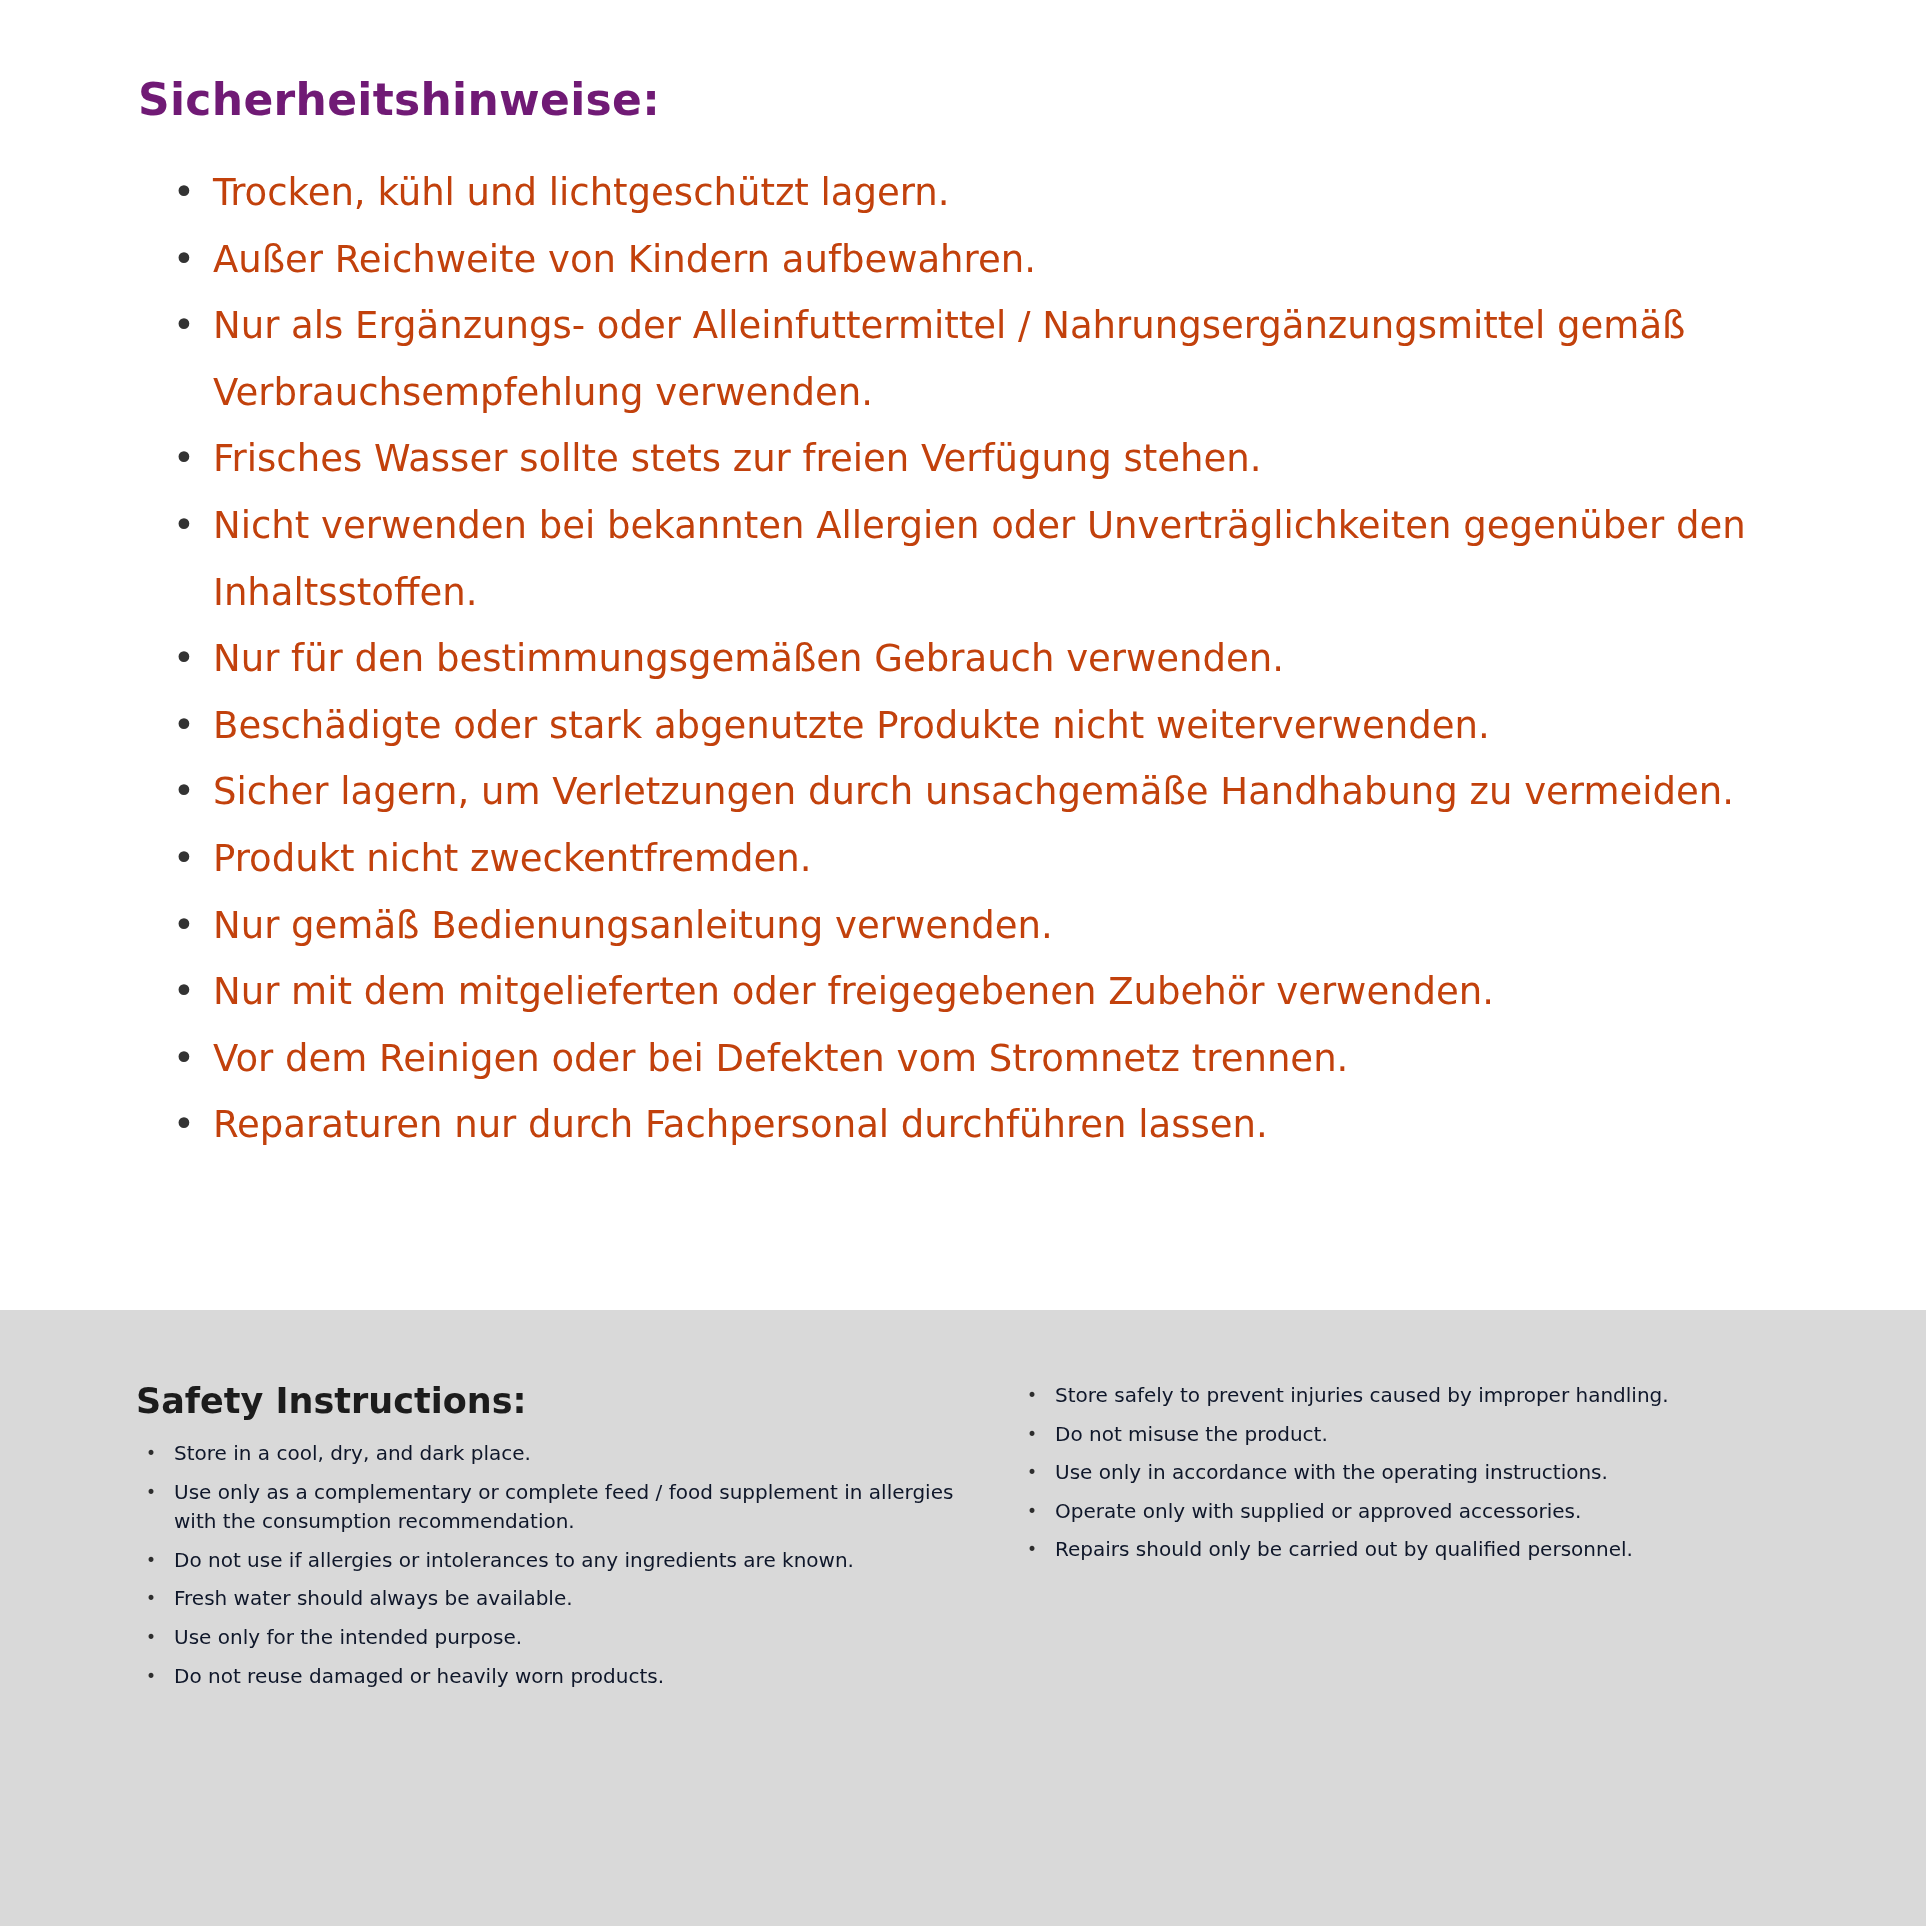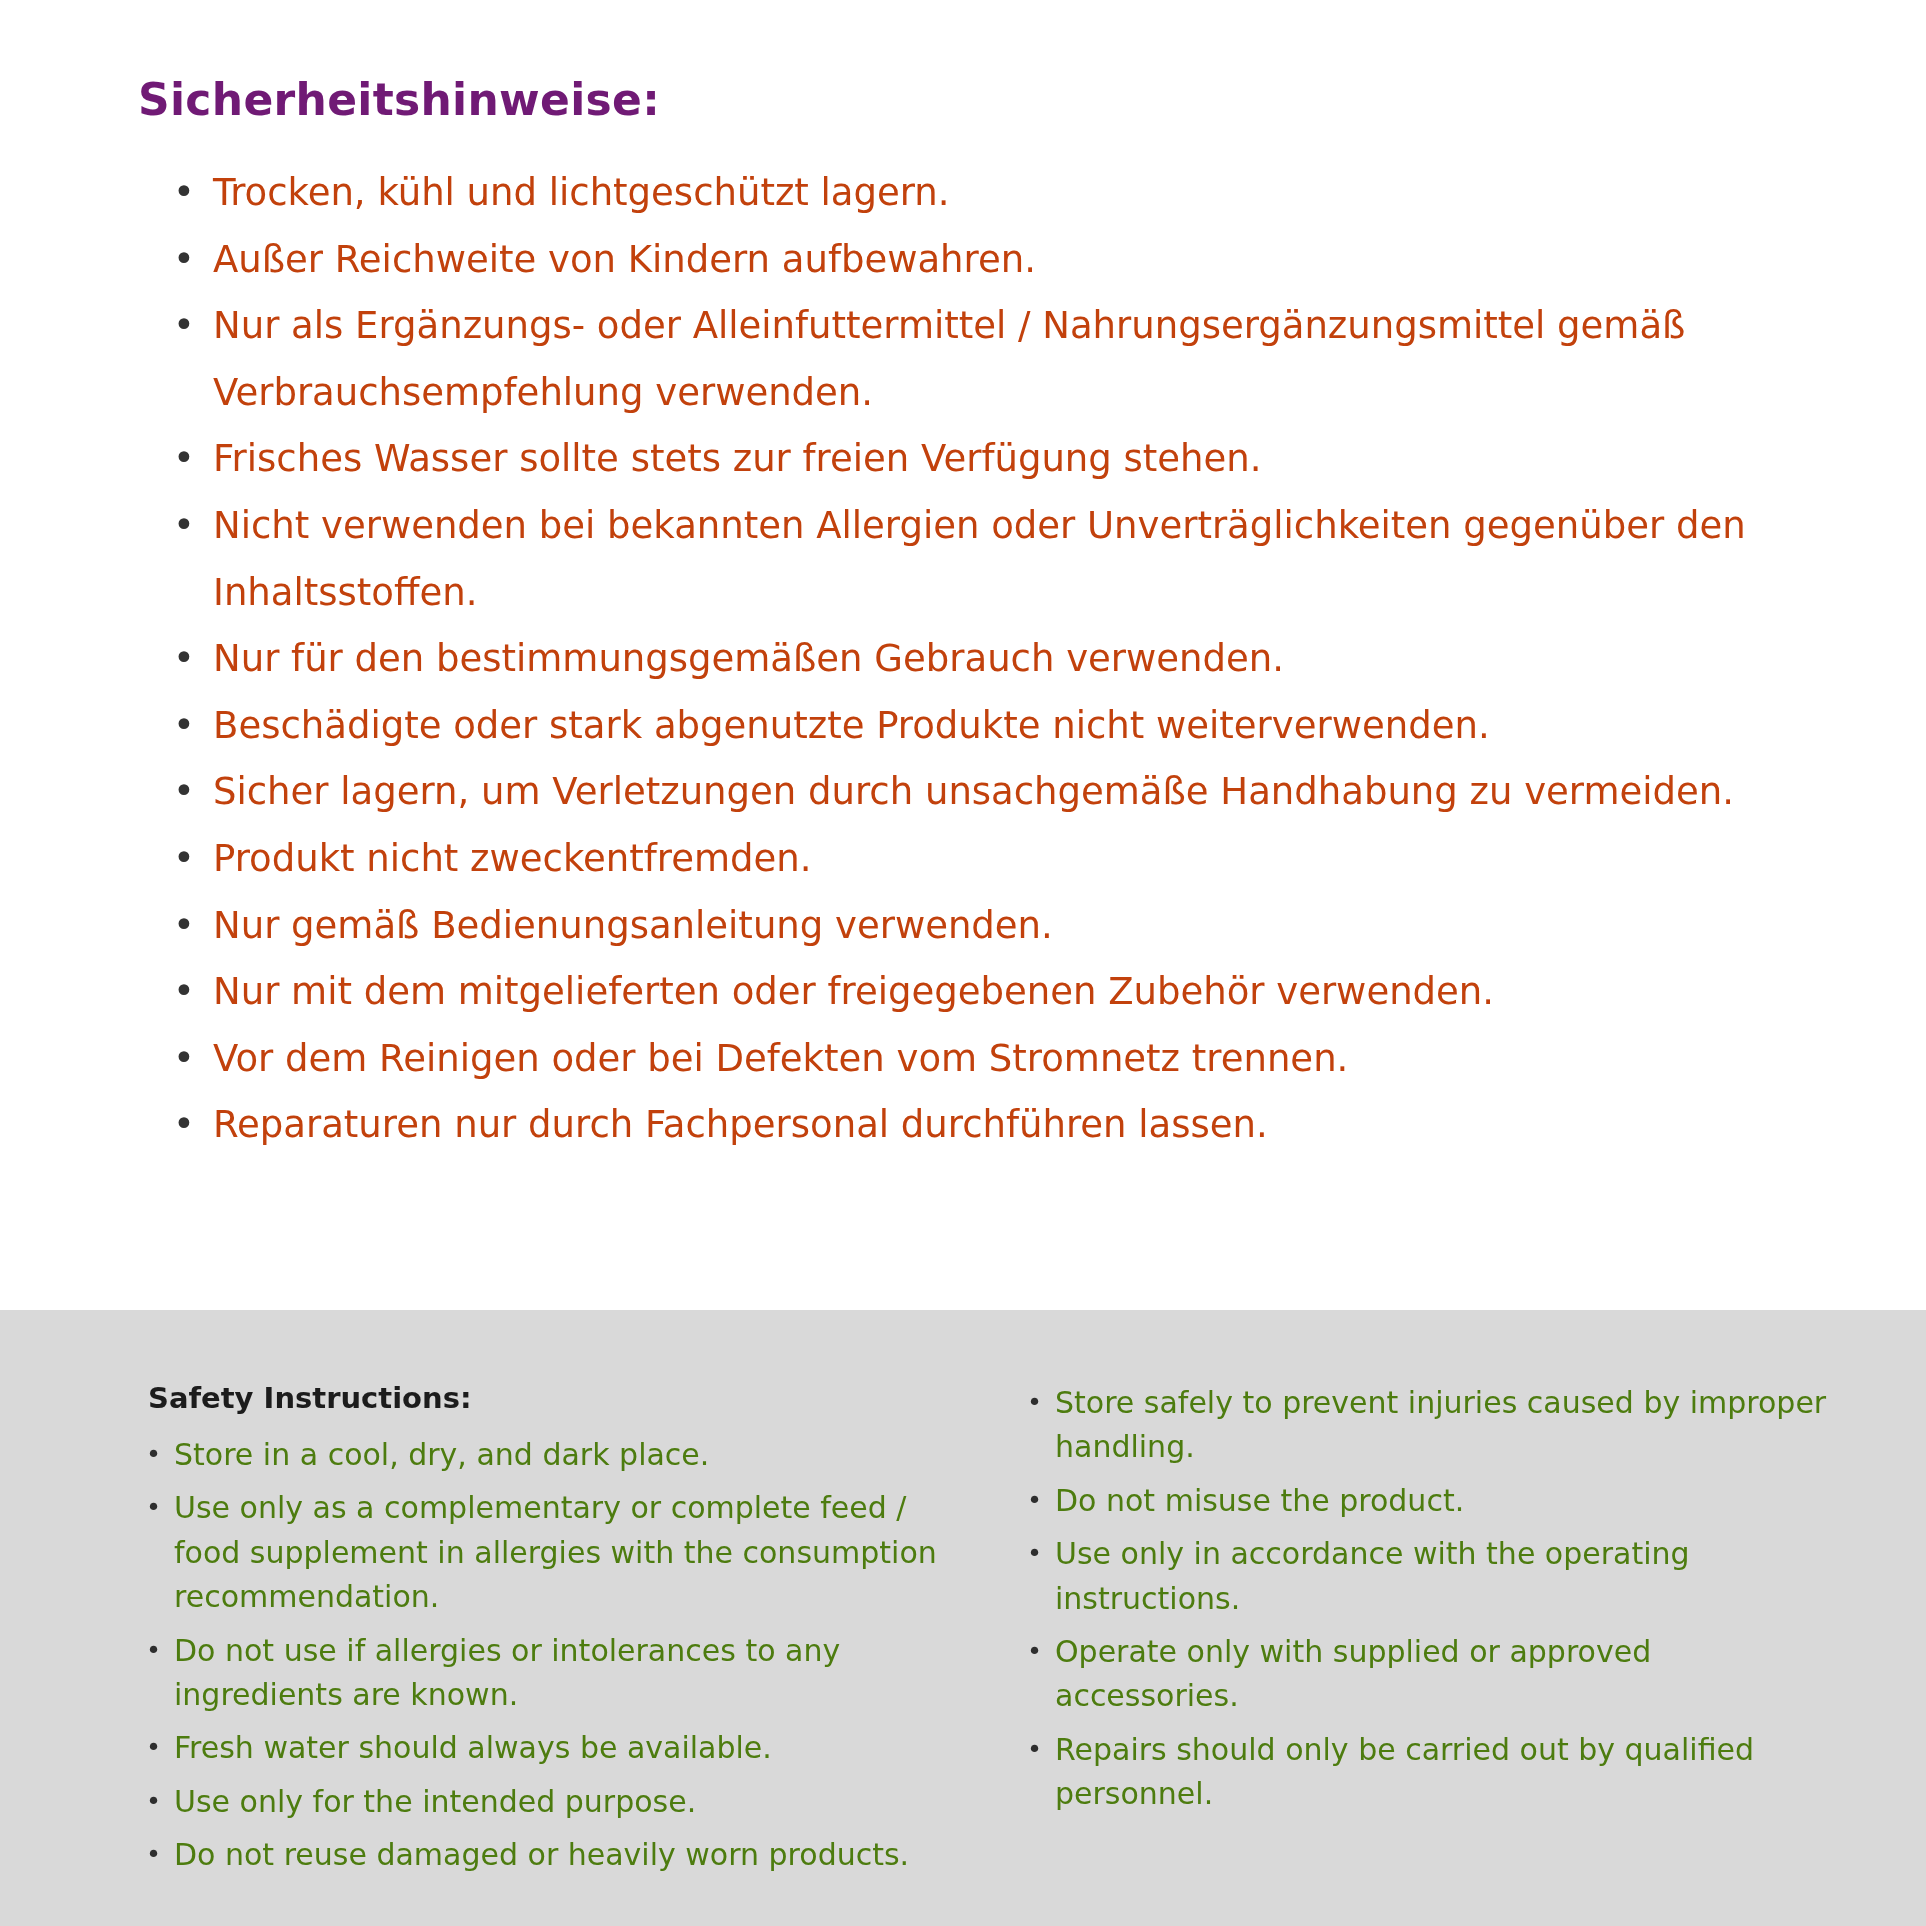--- a/index.html
+++ b/index.html
@@ -58,30 +58,30 @@
     background: #d9d9d9;
     padding: 71px 90px 39px 132px;
     display: flex;
     gap: 58px;
   }
   .english-col {
     flex: 1;
     min-width: 0;
   }
   .english-heading {
-    font-size: 29px;
+    font-size: 35px;
     font-weight: 700;
     color: #1c1c1c;
-    margin: 0 0 18px 16px;
+    margin: 0 0 18px 4px;
   }
   .english-section ul.bullet-list {
     padding-left: 14px;
-    font-size: 30px;
+    font-size: 20px;
     line-height: 1.48;
-    color: #4d7c0f;
+    color: #0f172a;
   }
   .english-section ul.bullet-list li {
     position: relative;
     padding-left: 28px;
     margin-bottom: 9px;
   }
   .english-section ul.bullet-list li::before {
     content: "\2022";
     position: absolute;
     left: 0;

